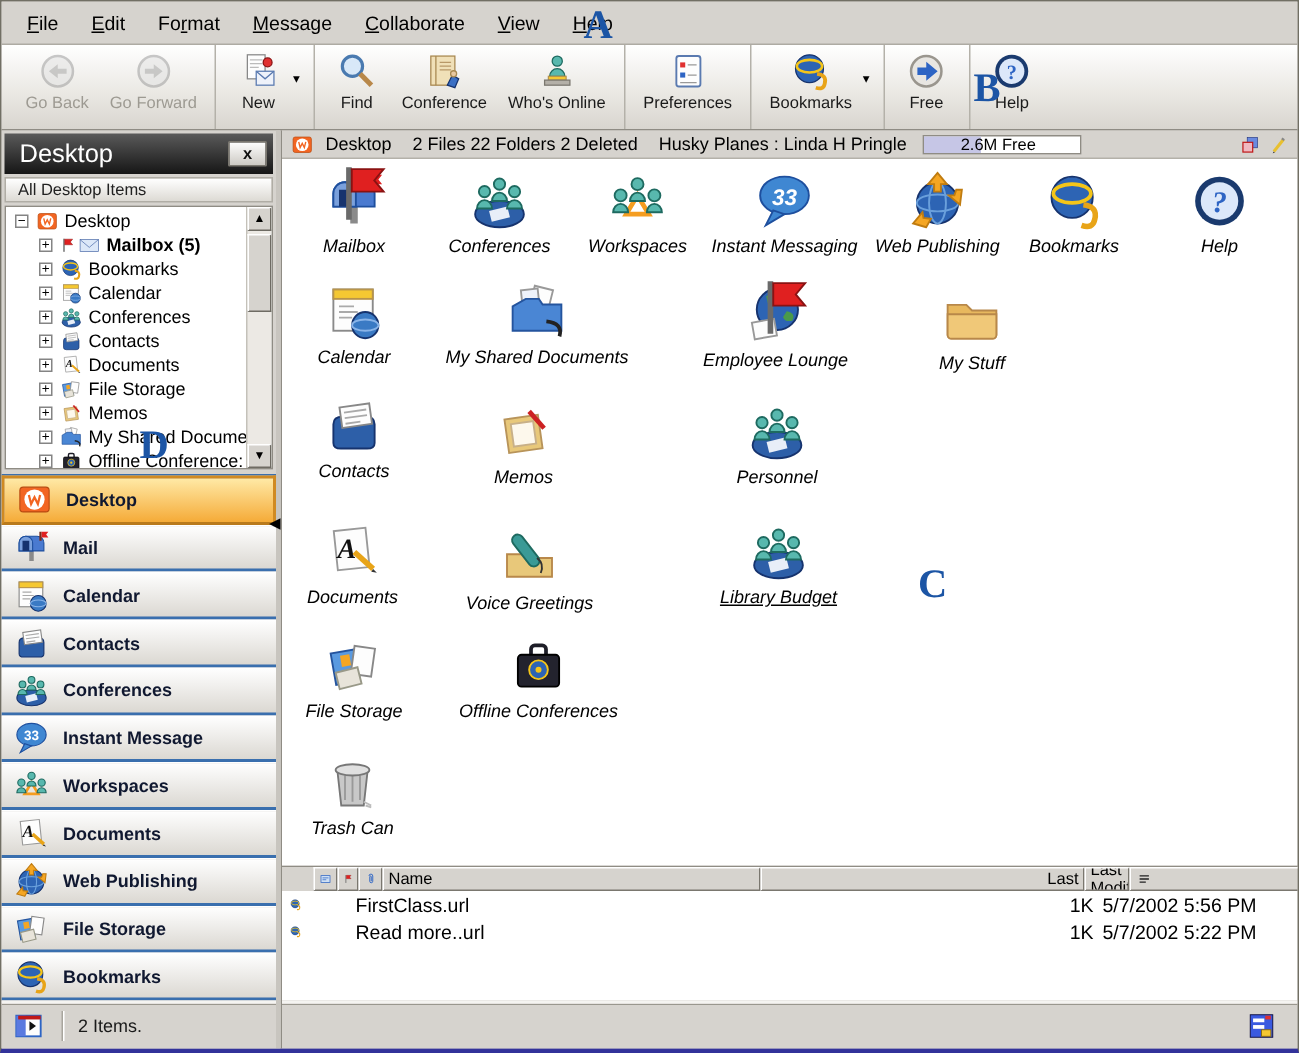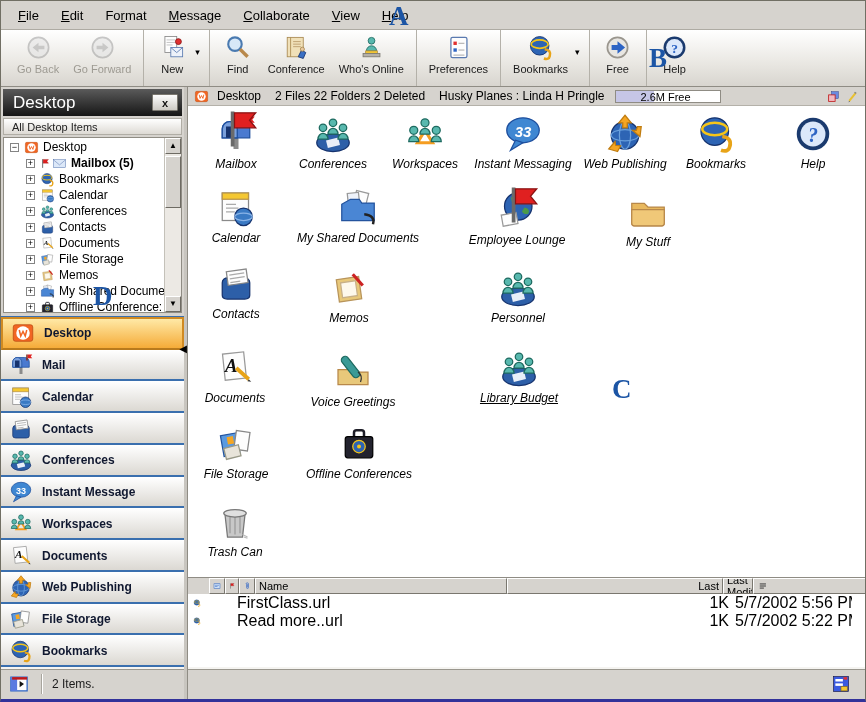--- a/index.html
+++ b/index.html
@@ -103,21 +103,21 @@
   
   .filelist{flex:0 0 auto;display:flex;flex-direction:column;border-top:1px solid #8f8c84;}
   .fl-grid{display:grid;grid-template-columns:16px 14px 16px 252px 216px 30px 120px 1fr;}
   .fl-head{background:#d6d3ce;height:16px;padding-left:21px;}
   .fl-head .hcell{border:1px solid;border-color:#fff #7a776f #7a776f #fff;
     font-size:11px;color:#000;display:flex;align-items:center;padding:0 3px;overflow:hidden;}
   .fl-head .hcell svg{width:11px;height:12px;}
   .fl-head .hcell.rt{justify-content:flex-end;}
   .fl-body{background:#fff;height:73px;}
   .fl-row{height:18px;}
-  .fl-row .cell{font-size:16px;color:#000;display:flex;align-items:center;padding:0 3px;white-space:nowrap;overflow:hidden;}
+  .fl-row .cell{font-size:13px;color:#000;display:flex;align-items:center;padding:0 3px;white-space:nowrap;overflow:hidden;}
   .fl-row .cell.rt{justify-content:flex-end;}
   .fl-row .cell svg{width:14px;height:14px;margin-left:2px;}
   u.mn{text-decoration:underline;}
 </style>
 </head>
 <body>
 
 <svg width="0" height="0" style="position:absolute" aria-hidden="true">
 <defs>
   <symbol id="sym-fc-logo-icon" viewBox="0 0 32 32">

